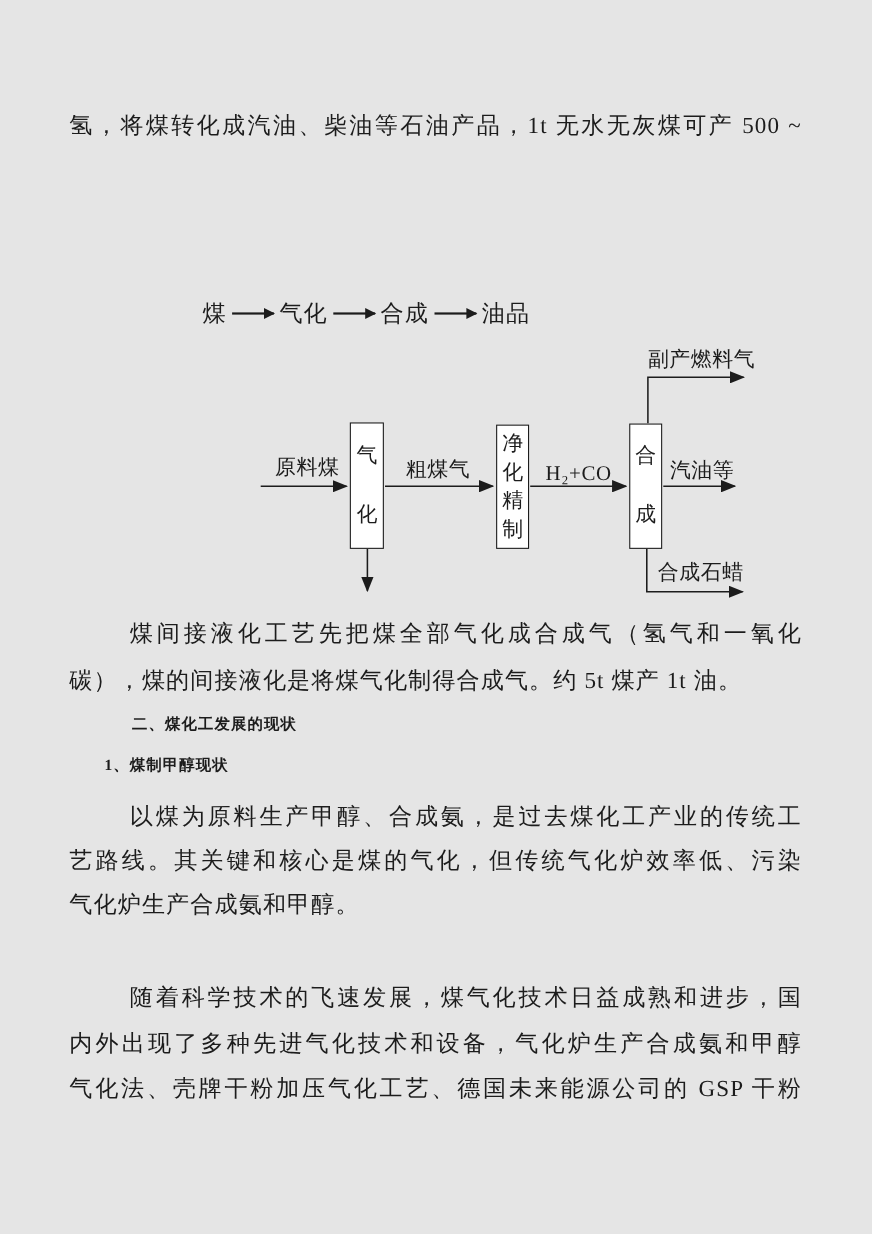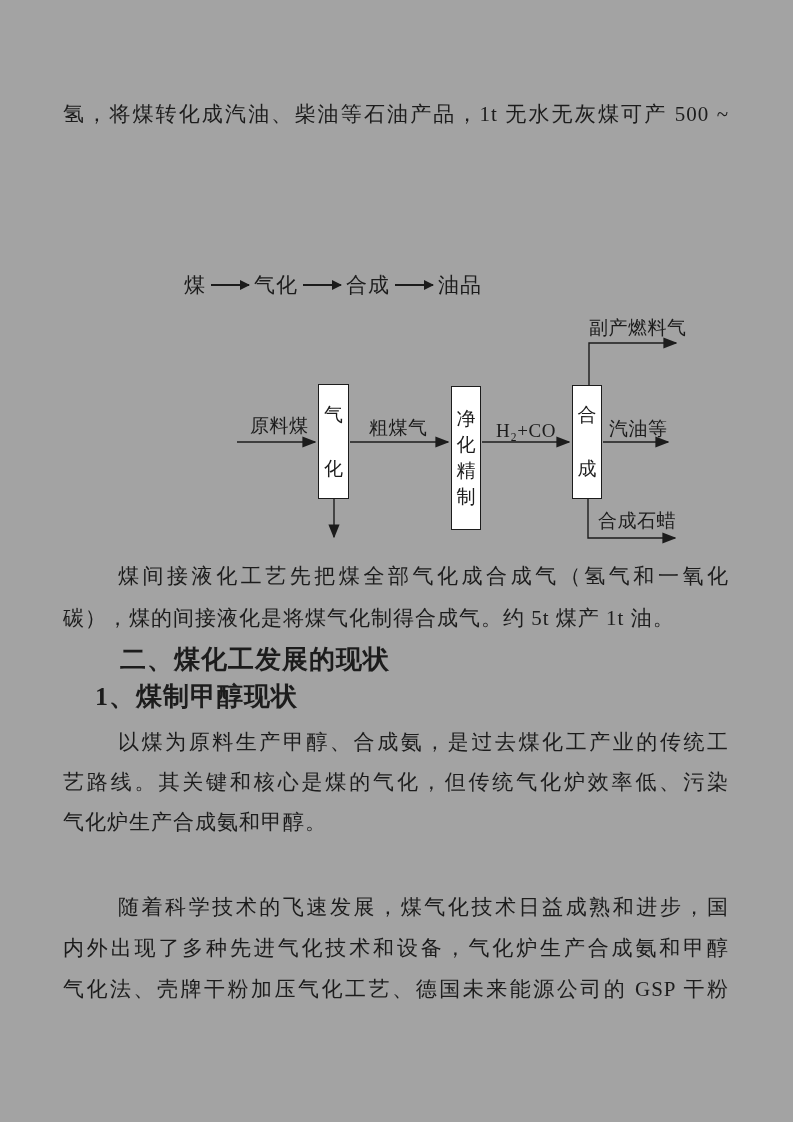--- a/index.html
+++ b/index.html
@@ -1,21 +1,21 @@
 <!DOCTYPE html>
 <html><head>
 <meta charset="utf-8">
 <style>
   * { margin: 0; padding: 0; box-sizing: border-box; }
   html, body { background: #ffffff; }
   .page {
     position: relative;
     width: 793px;
     height: 1122px;
-    background: #a3a3a3;
+    background: #e5e5e5;
     overflow: hidden;
     font-family: "Liberation Serif", "DejaVu Serif", serif;
     color: #1c1c1c;
   }
   .para {
     position: absolute;
     left: 63px;
     width: 666px;
   }
   .line {
@@ -33,21 +33,21 @@
     overflow: hidden;
   }
   .lh40 .line { line-height: 40px; height: 40px; }
   .lh41 .line { line-height: 41px; height: 41px; }
   .ind55 { padding-left: 55px; }
   .ind28 { padding-left: 28px; }
   .heading {
     position: absolute;
     left: 63px;
     width: 666px;
-    font-size: 26px;
+    font-size: 14px;
     line-height: 38px;
     font-weight: bold;
     letter-spacing: 1px;
   }
   
   .flow {
     position: absolute;
     top: 265px;
     left: 184px;
     height: 40px;
@@ -141,21 +141,21 @@
         <line x1="603" y1="127" x2="668" y2="127" marker-end="url(#ah)"></line>
         <line x1="334" y1="184" x2="334" y2="222" marker-end="url(#ah)"></line>
         <polyline points="589,70 589,28 676,28" marker-end="url(#ah)"></polyline>
         <polyline points="588,184 588,223 675,223" marker-end="url(#ah)"></polyline>
       </g>
     </svg>
 
     <div class="vbox" style="left:318px;top:69px;width:31px;height:115px">
       <span class="vtext">气化</span>
     </div>
-    <div class="vbox" style="left:451px;top:71px;width:30px;height:144px">
+    <div class="vbox" style="left:451px;top:71px;width:30px;height:113px">
       <span class="vtext tight">净化精制</span>
     </div>
     <div class="vbox" style="left:572px;top:70px;width:30px;height:114px">
       <span class="vtext">合成</span>
     </div>
 
     <div class="dlabel" style="left:250px;top:101px">原料煤</div>
     <div class="dlabel" style="left:369px;top:103px">粗煤气</div>
     <div class="dlabel" style="left:496px;top:106px">H₂+CO</div>
     <div class="dlabel" style="left:609px;top:104px">汽油等</div>

